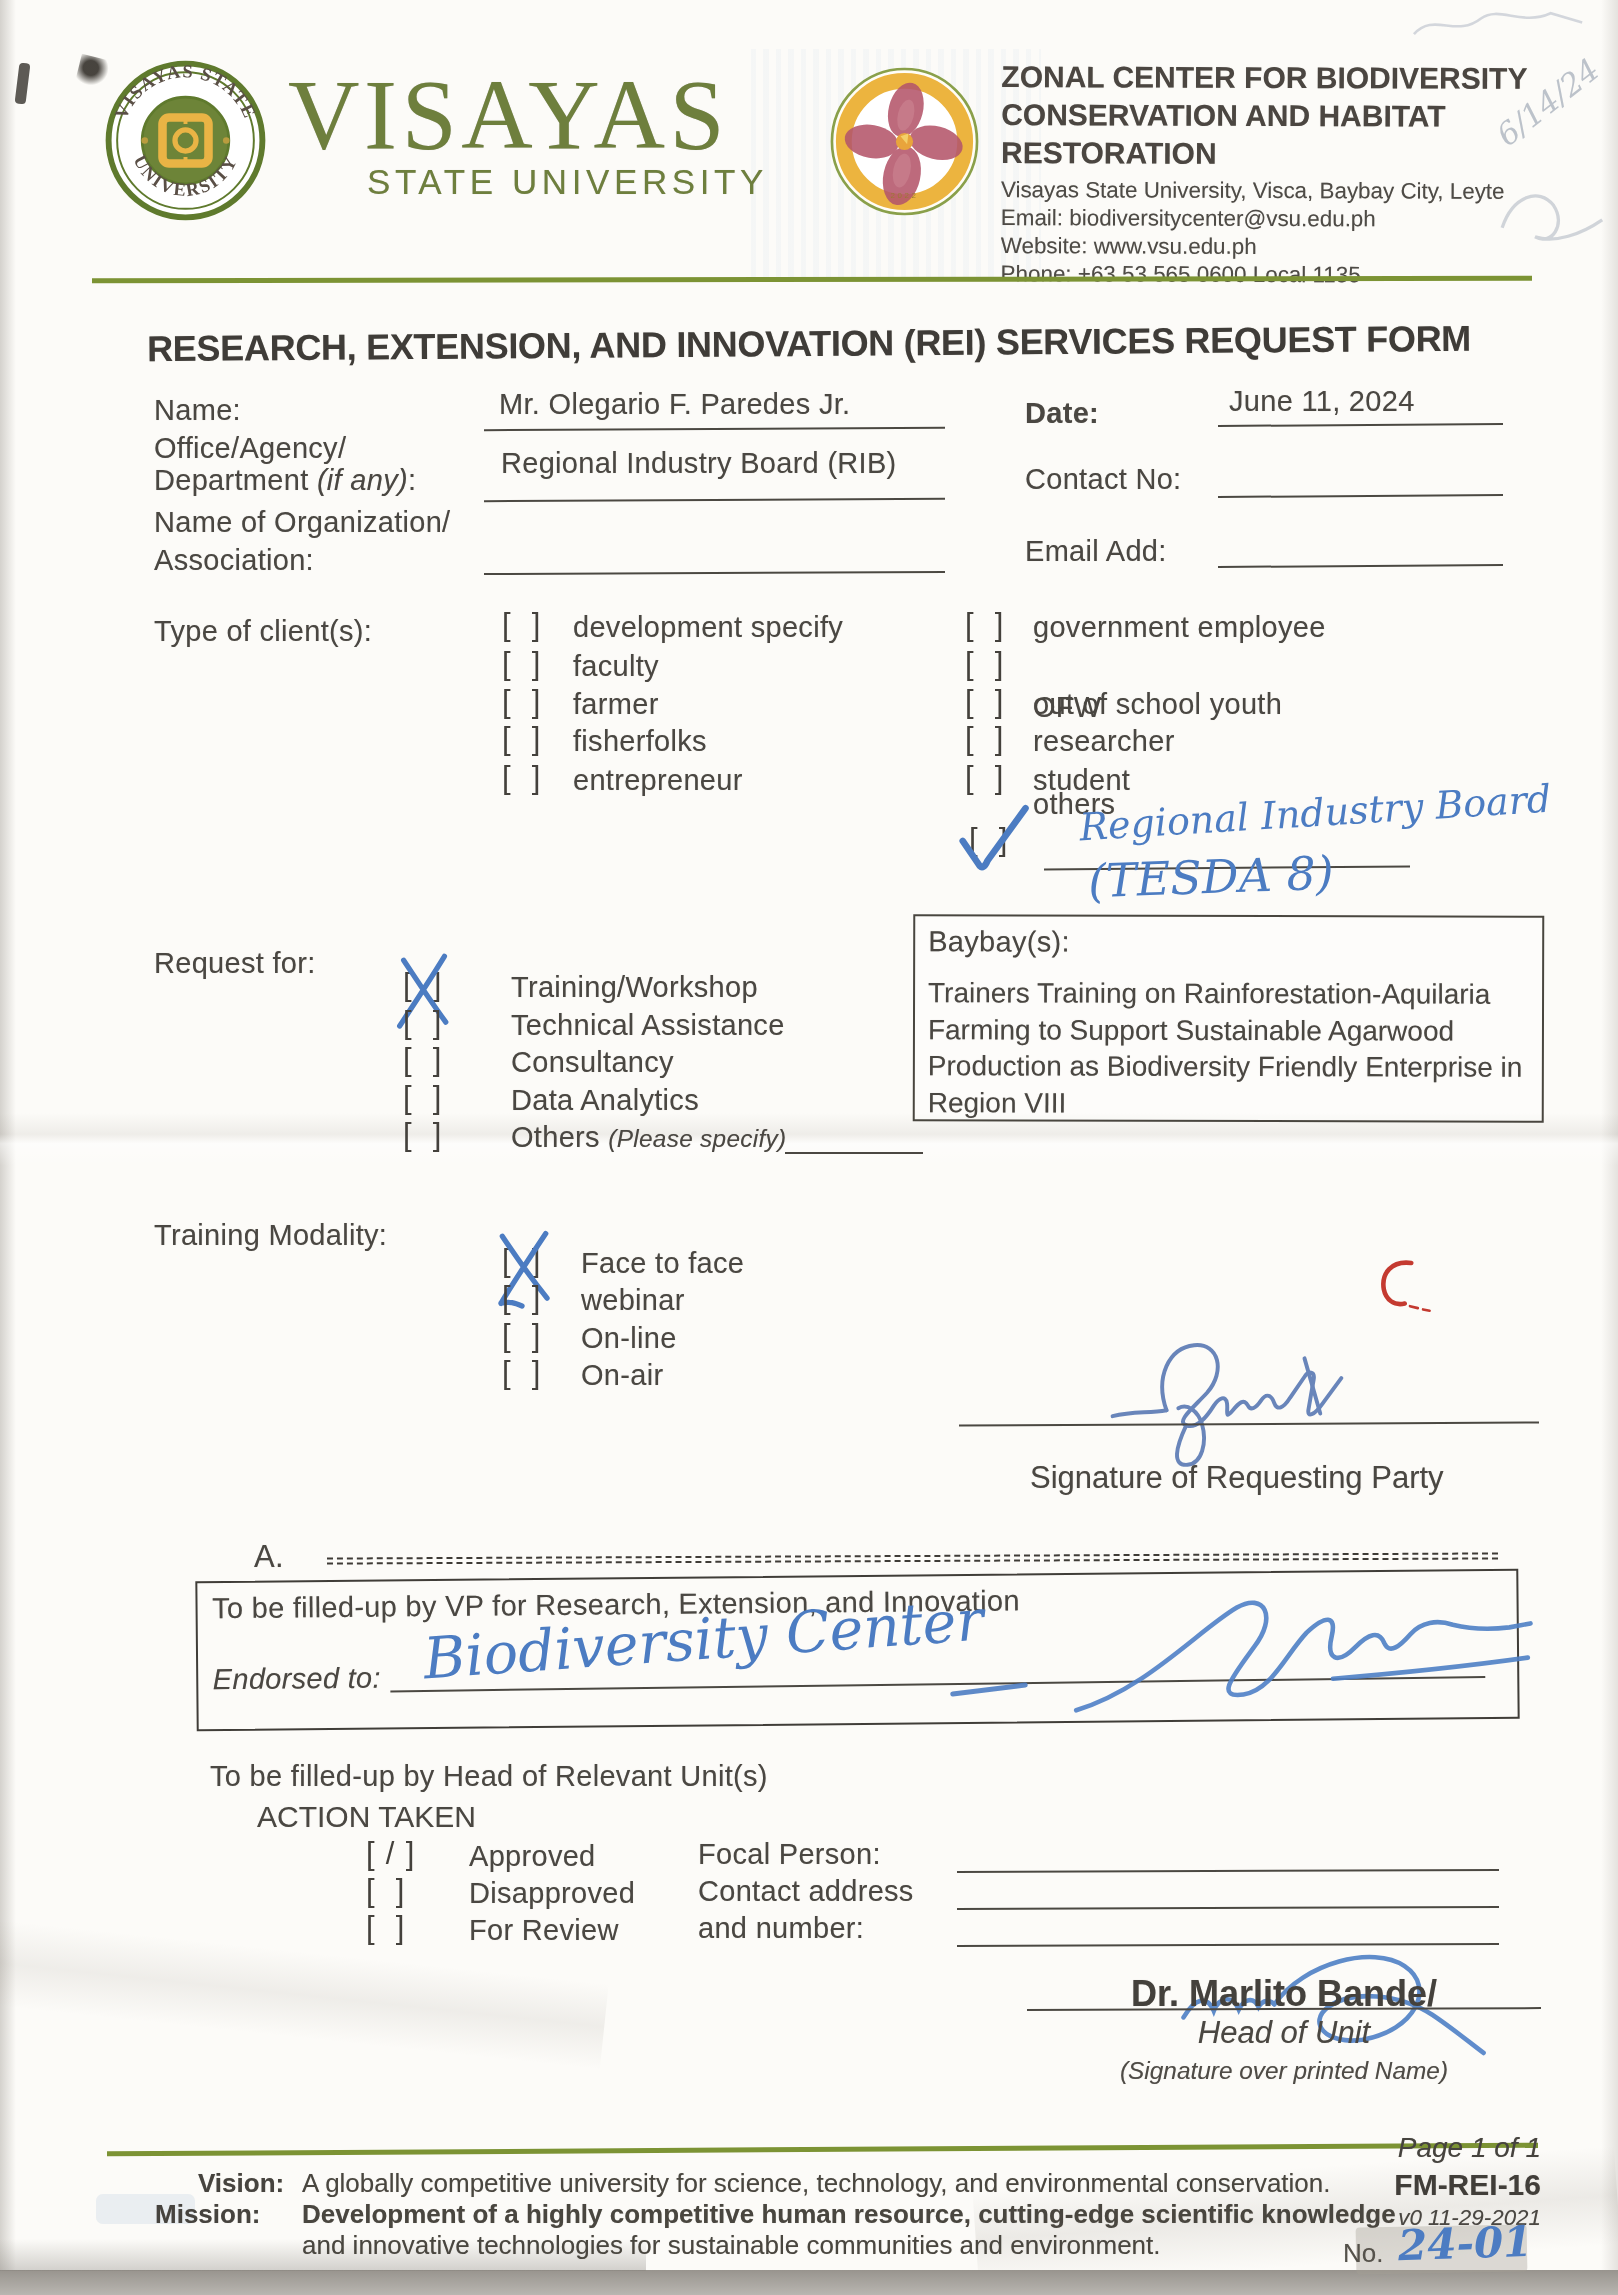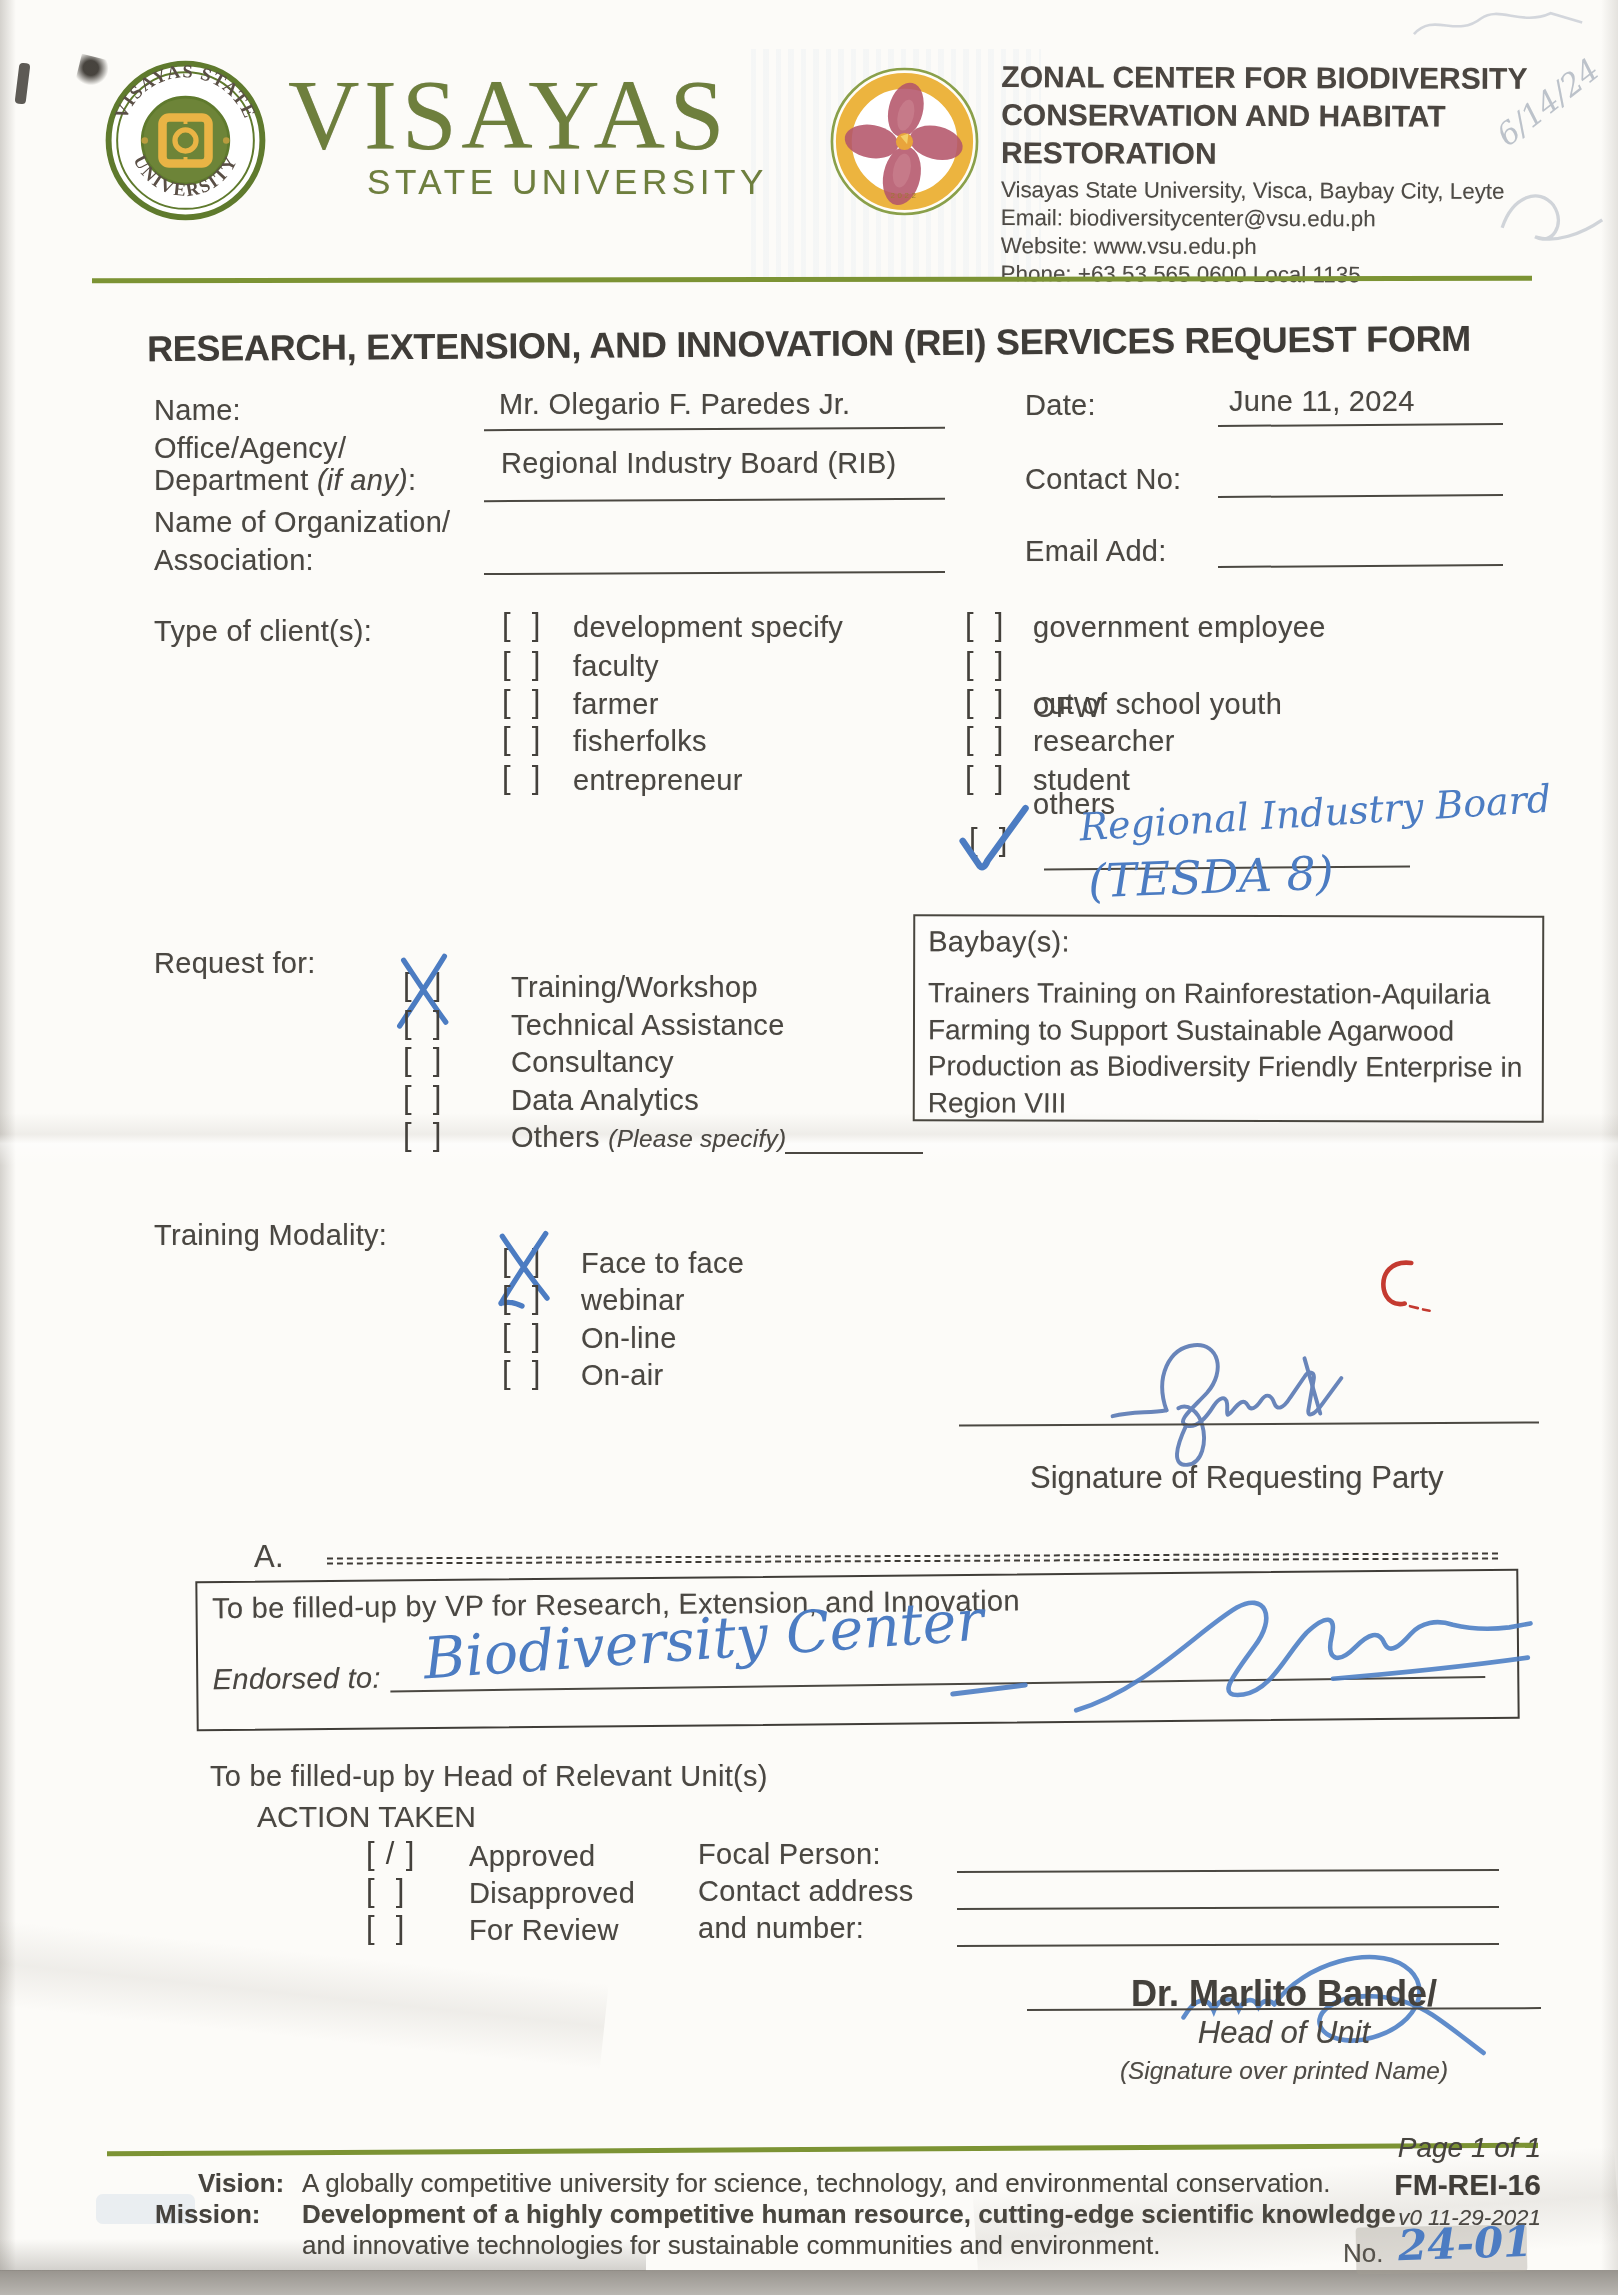--- a/index.html
+++ b/index.html
@@ -101,21 +101,21 @@
   </svg>
 
   <div class="abs" style="left:92px;top:277px;width:1440px;height:4.6px;background:#7c9334;transform:rotate(-.1deg);"></div>
 
   <div class="abs t b center" style="left:0;top:323px;width:1618px;font-size:36px;letter-spacing:-0.3px;color:#3f3c38;transform:rotate(-.45deg);">RESEARCH, EXTENSION, AND INNOVATION (REI) SERVICES REQUEST FORM</div>
 
   <div class="abs t lbl" style="left:154px;top:394px;">Name:</div>
   <div class="abs t lbl" style="left:499px;top:388px;">Mr. Olegario F. Paredes Jr.</div>
   <div class="abs uline" style="left:484px;top:428px;width:461px;transform:rotate(-.3deg);"></div>
 
-  <div class="abs t lbl" style="left:1025px;top:389px;">Date:</div>
+  <div class="abs t lbl" style="left:1025px;top:397px;font-weight:bold;">Date:</div>
   <div class="abs t lbl" style="left:1229px;top:385px;">June 11, 2024</div>
   <div class="abs uline" style="left:1218px;top:424px;width:285px;transform:rotate(-.4deg);"></div>
 
   <div class="abs t lbl" style="left:154px;top:432px;">Office/Agency/</div>
   <div class="abs t lbl" style="left:154px;top:464px;">
     <span>Department </span><span class="i">(if any)</span><span>:</span>
   </div>
   <div class="abs t lbl" style="left:501px;top:447px;">Regional Industry Board (RIB)</div>
   <div class="abs uline" style="left:484px;top:499px;width:461px;transform:rotate(-.3deg);"></div>
 

